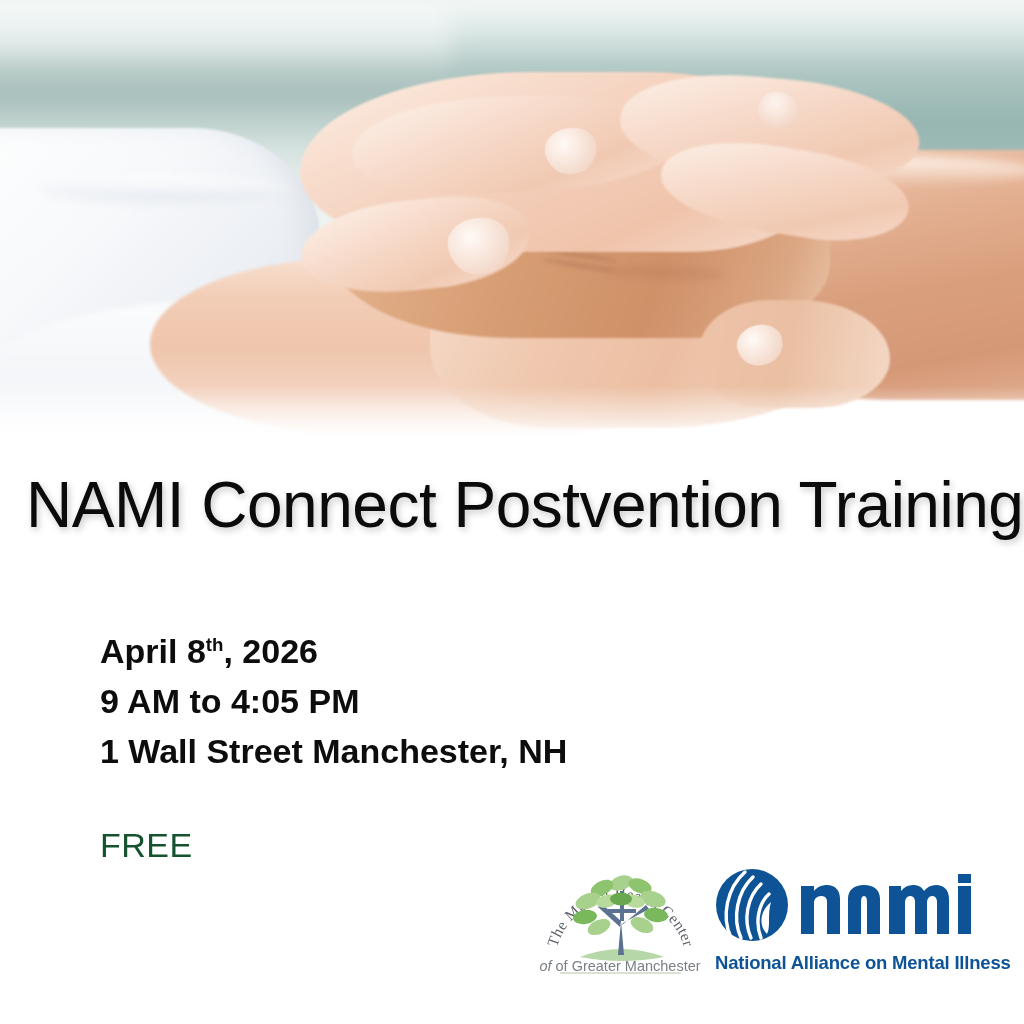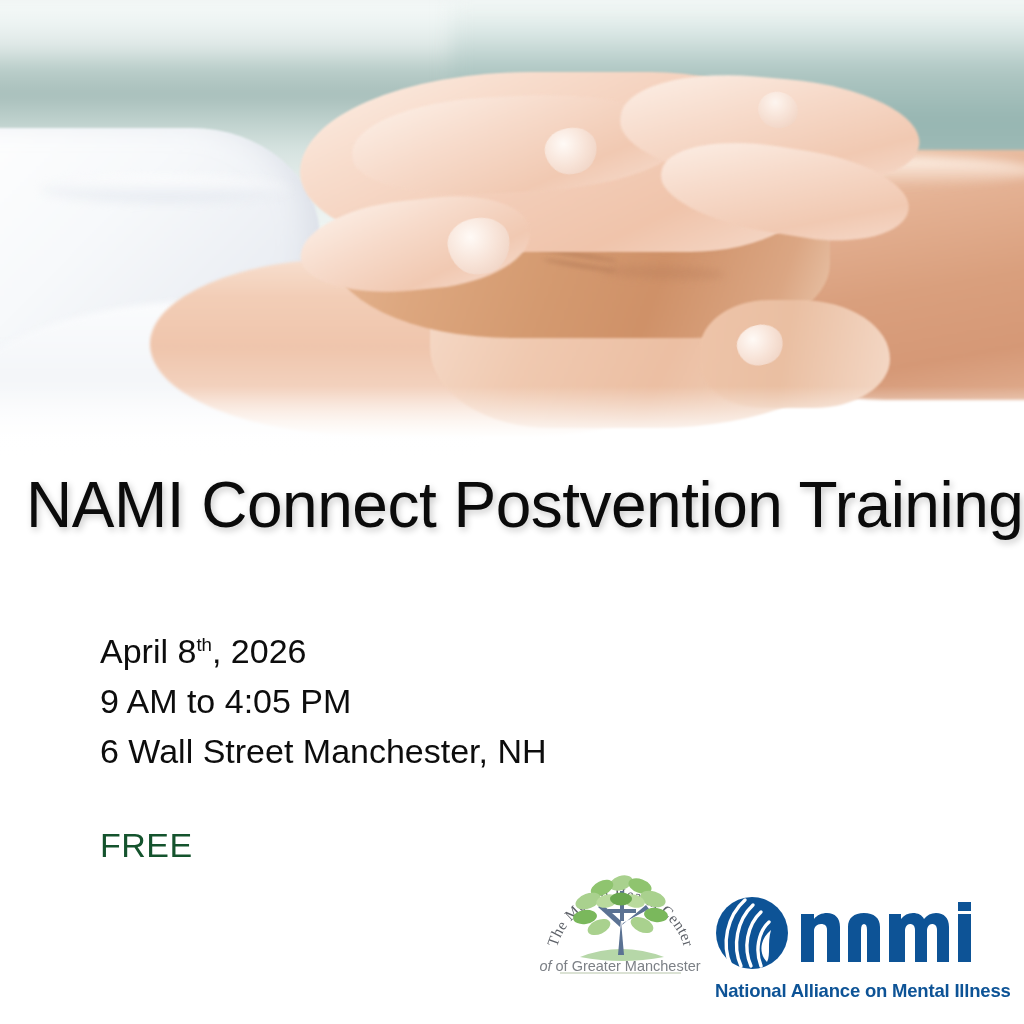--- a/index.html
+++ b/index.html
@@ -223,21 +223,21 @@
     text-shadow: 2px 3px 7px rgba(0,0,0,0.22);
   }
   .details {
     position: absolute;
     left: 100px;
     top: 626px;
     font-size: 34px;
     line-height: 50px;
     color: #0d0d0d;
   }
-  .details .line { white-space: nowrap; }
+  .details .line { white-space: nowrap; font-weight: bold; }
   .details sup { font-size: 0.55em; vertical-align: super; line-height: 0; }
   .free {
     position: absolute;
     left: 100px;
     top: 826px;
     font-size: 34px;
     color: #14532d;
     letter-spacing: 0.5px;
   }
 
@@ -246,21 +246,21 @@
     position: absolute;
     left: 538px;
     top: 855px;
     width: 165px;
     height: 125px;
   }
   .logo-mhc svg { display: block; }
   .logo-nami {
     position: absolute;
     left: 715px;
-    top: 896px;
+    top: 868px;
     width: 268px;
     height: 112px;
     text-align: right;
   }
   .nami-row { display: flex; align-items: center; gap: 12px; }
   .nami-mark { flex: 0 0 auto; }
   .nami-word { flex: 0 0 auto; }
   .nami-tag {
     margin-top: 6px;
     font-size: 18.5px;
@@ -310,21 +310,21 @@
     <div class="nail nail-lower"></div>
 
     <div class="photo-fade-bottom"></div>
   </div>
 
   <div class="title">NAMI Connect Postvention Training</div>
 
   <div class="details">
     <div class="line"><span>April 8</span><sup>th</sup><span>, 2026</span></div>
     <div class="line">9 AM to 4:05 PM</div>
-    <div class="line">6 Wall Street Manchester, NH</div>
+    <div class="line">1 Wall Street Manchester, NH</div>
   </div>
 
   <div class="free">FREE</div>
 
   <div class="logo-mhc">
     <svg width="165" height="125" viewBox="0 0 165 125" aria-hidden="true">
       <defs>
         <path id="arcpath" d="M 18,96 A 66,66 0 0 1 147,96" fill="none"></path>
       </defs>
 

